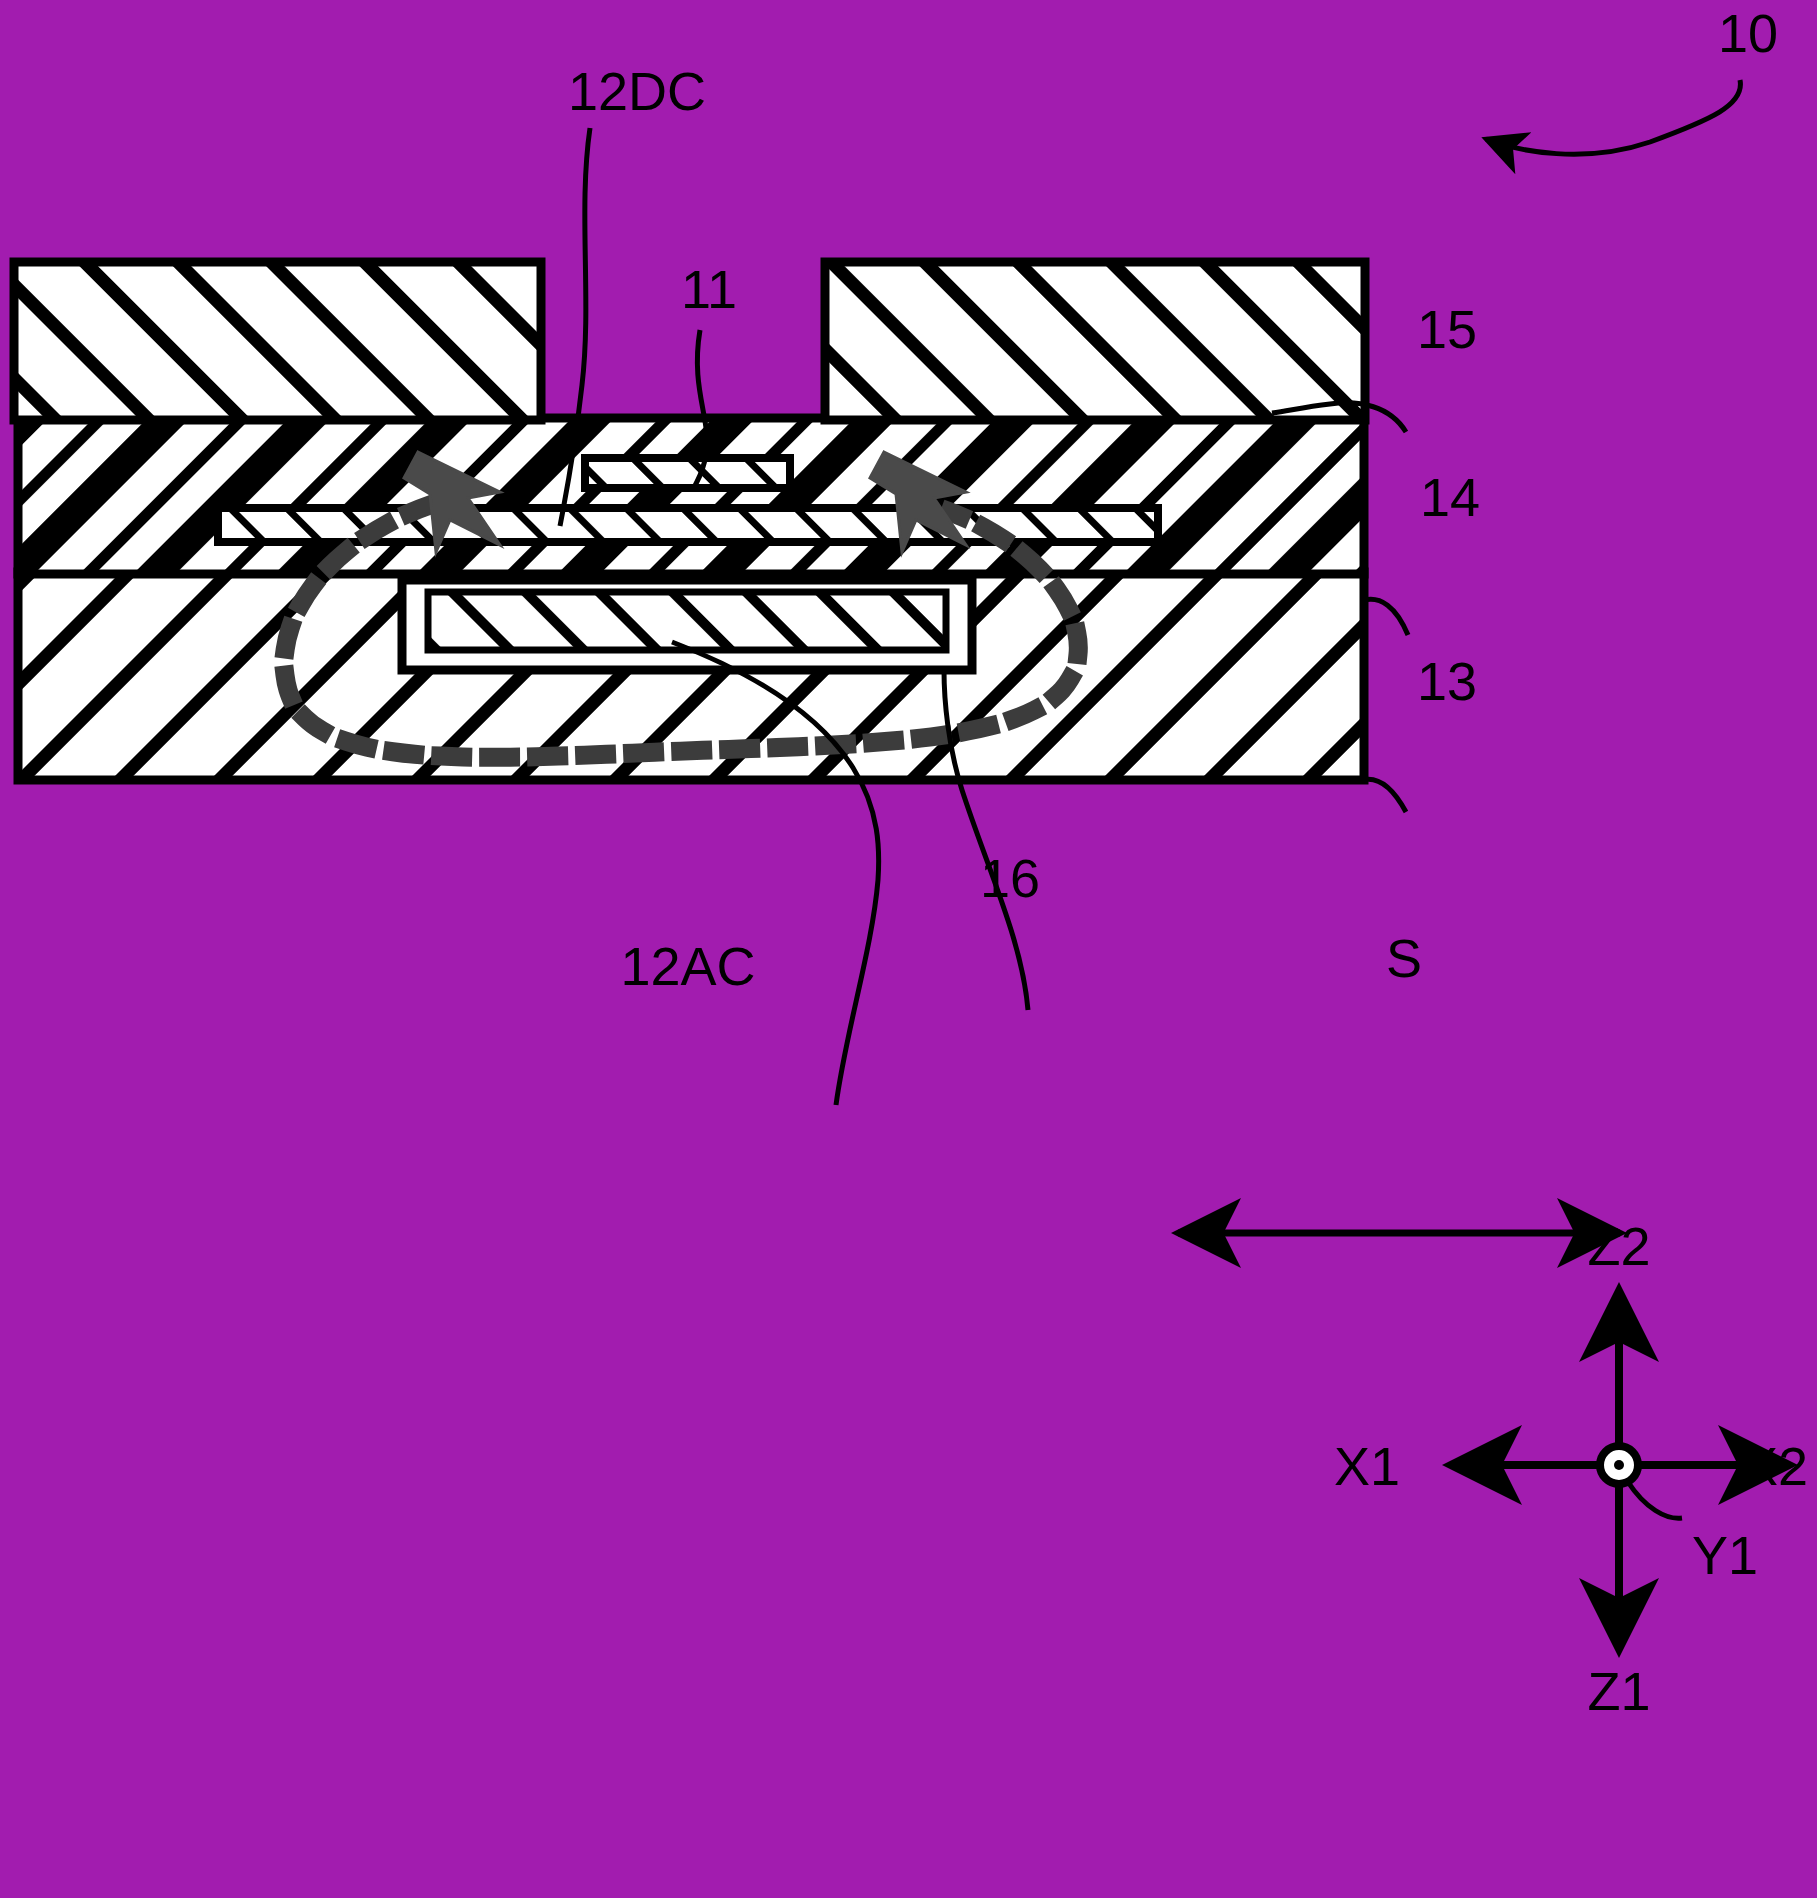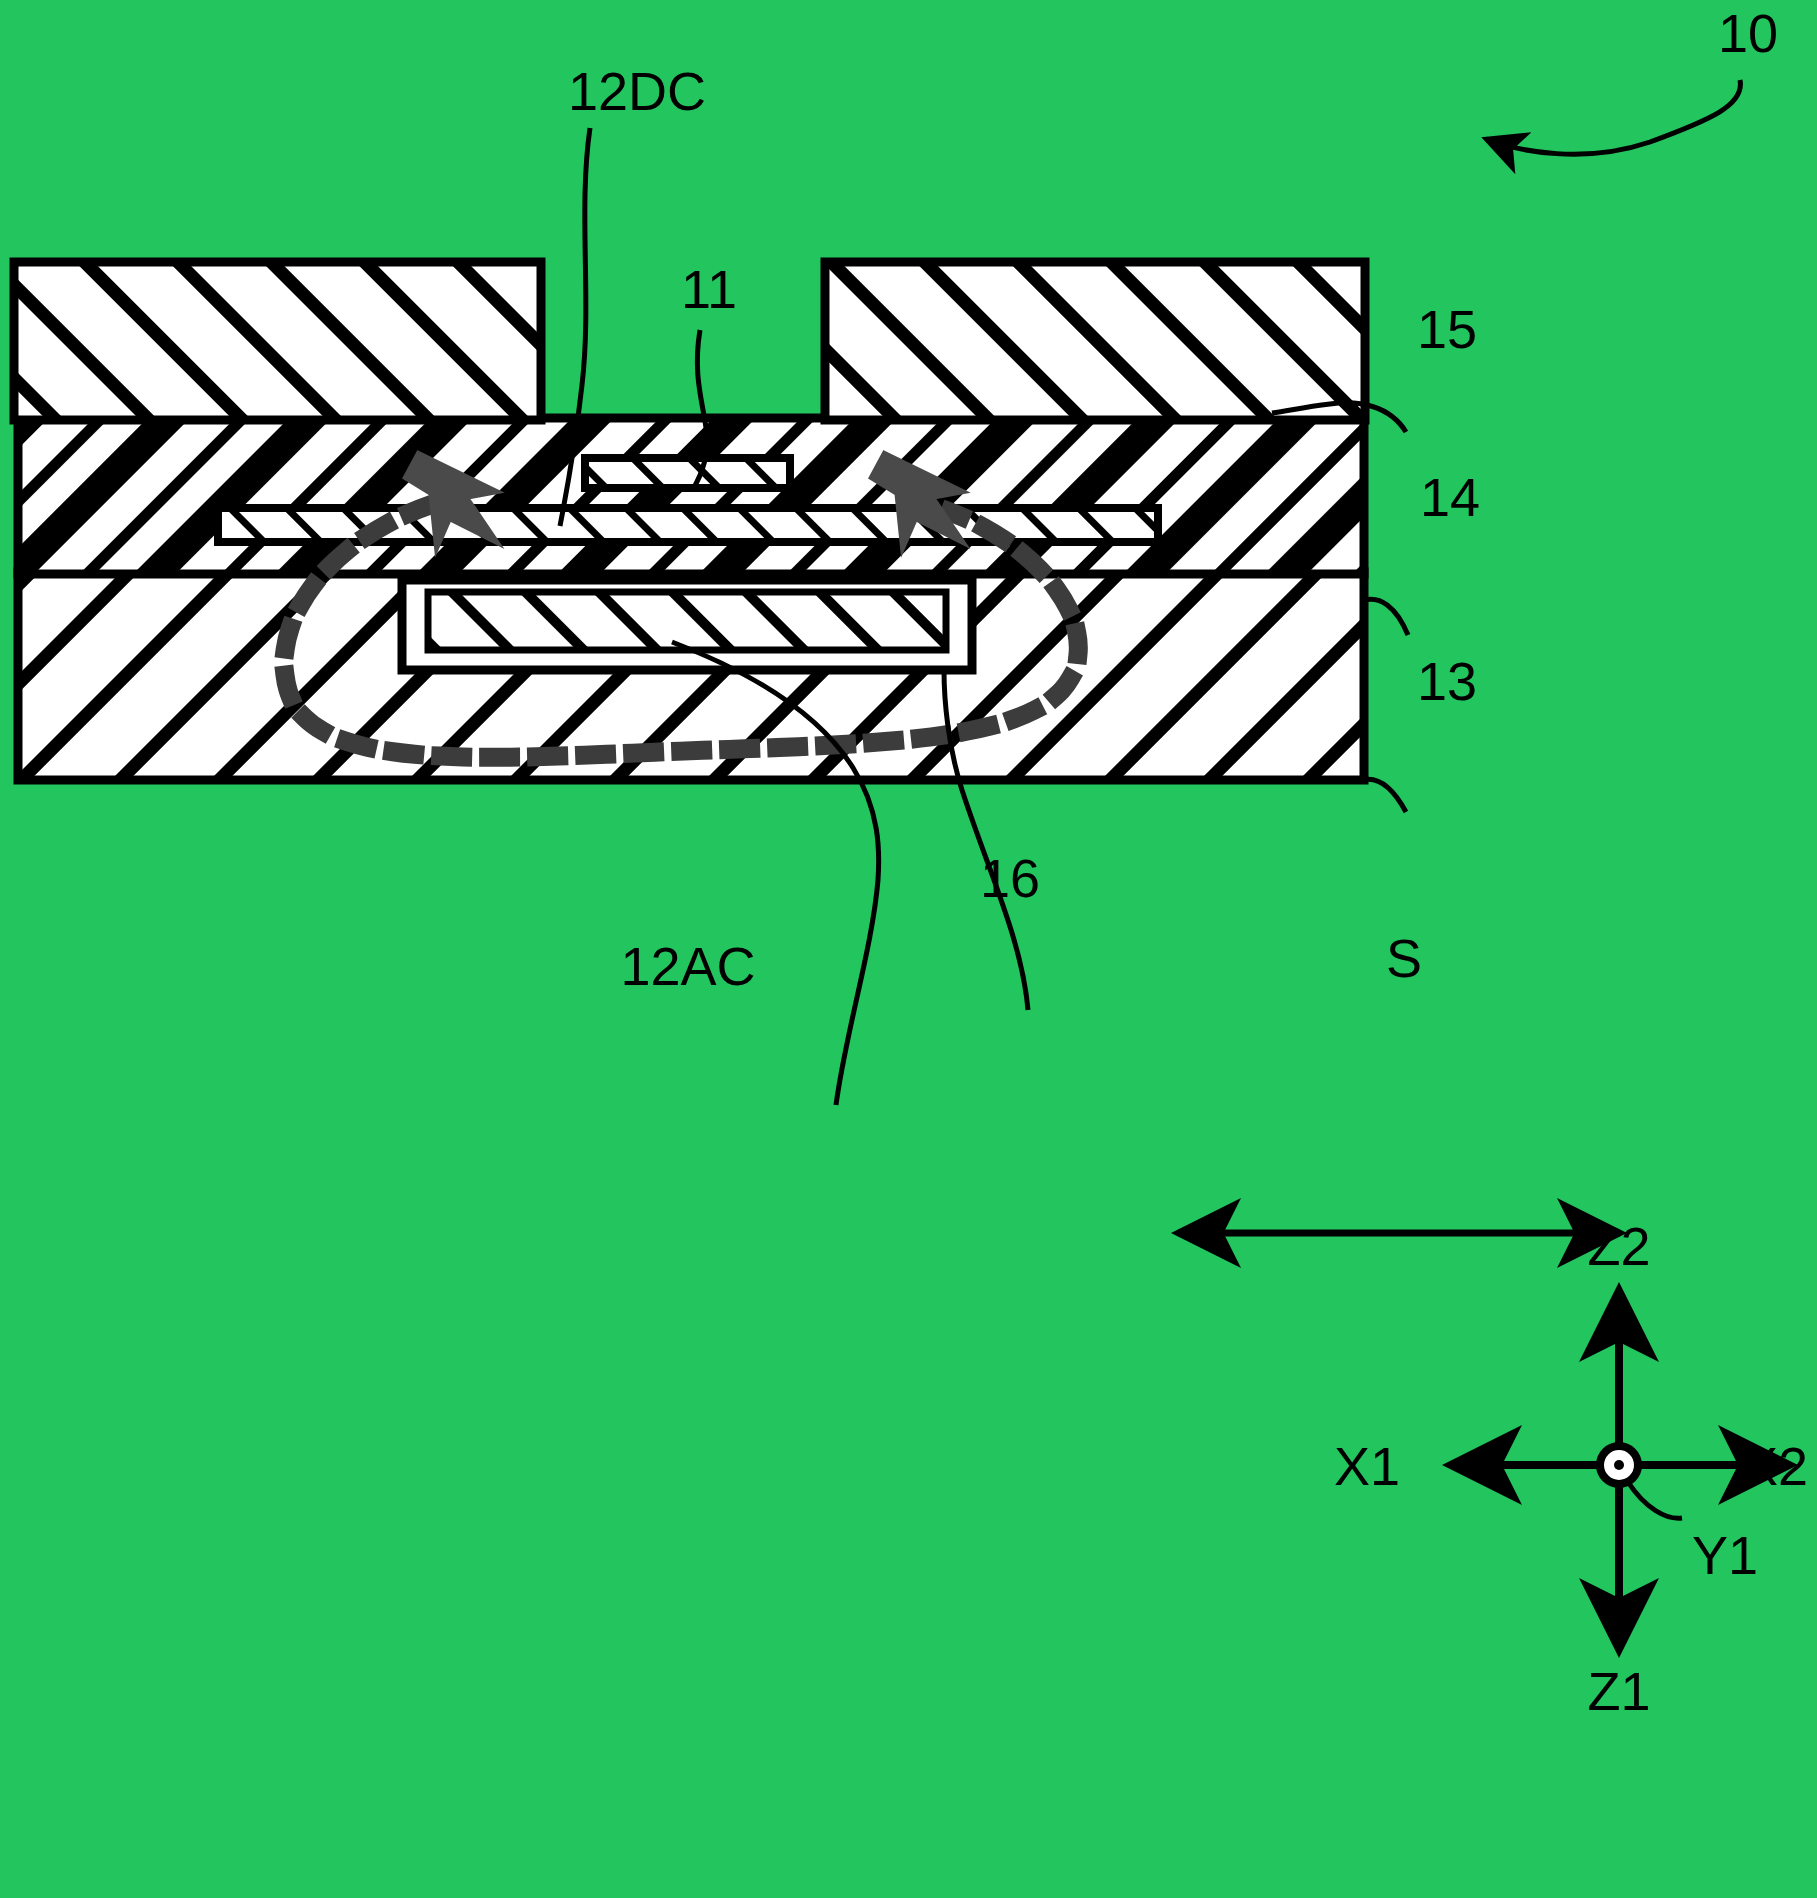--- a/index.html
+++ b/index.html
@@ -8,21 +8,21 @@
     background: #ffffff;
   }
   body {
     font-family: "Liberation Sans", sans-serif;
     color: #000000;
   }
   #page {
     position: relative;
     width: 1817px;
     height: 1898px;
-    background: #22c55e;
+    background: #a21caf;
     overflow: hidden;
   }
   #figure-svg {
     position: absolute;
     left: 0;
     top: 0;
     width: 1817px;
     height: 1898px;
     display: block;
   }

